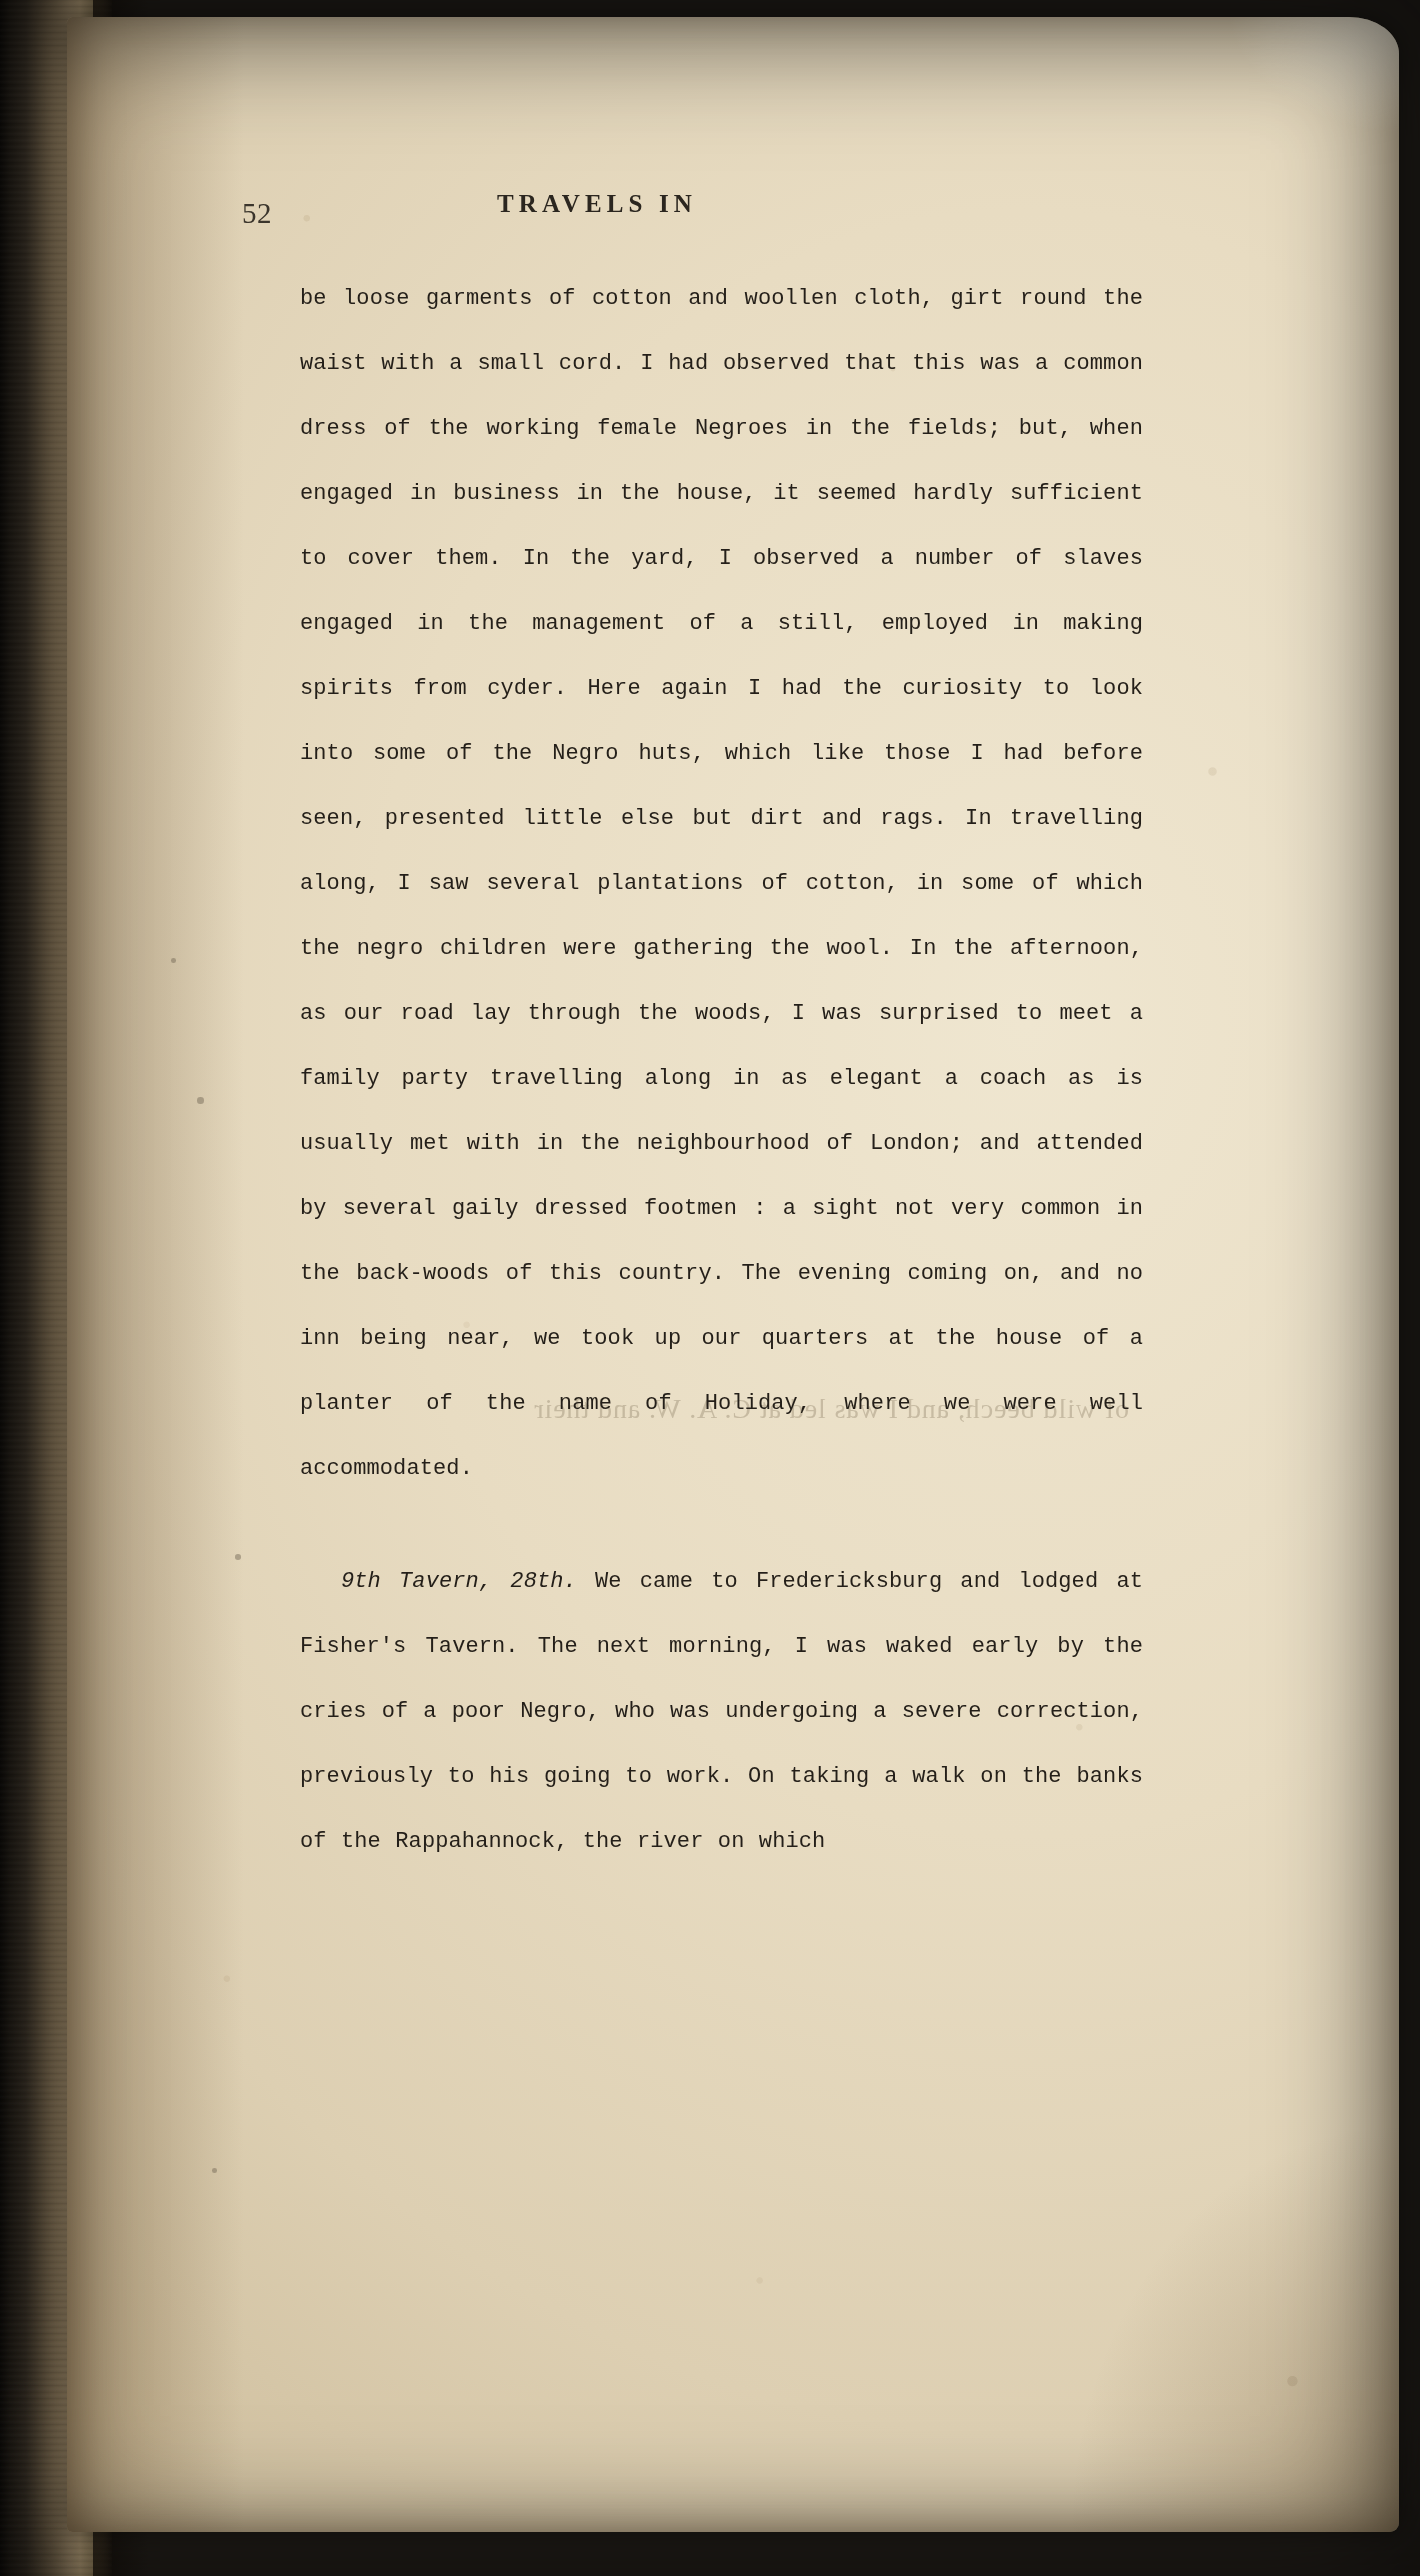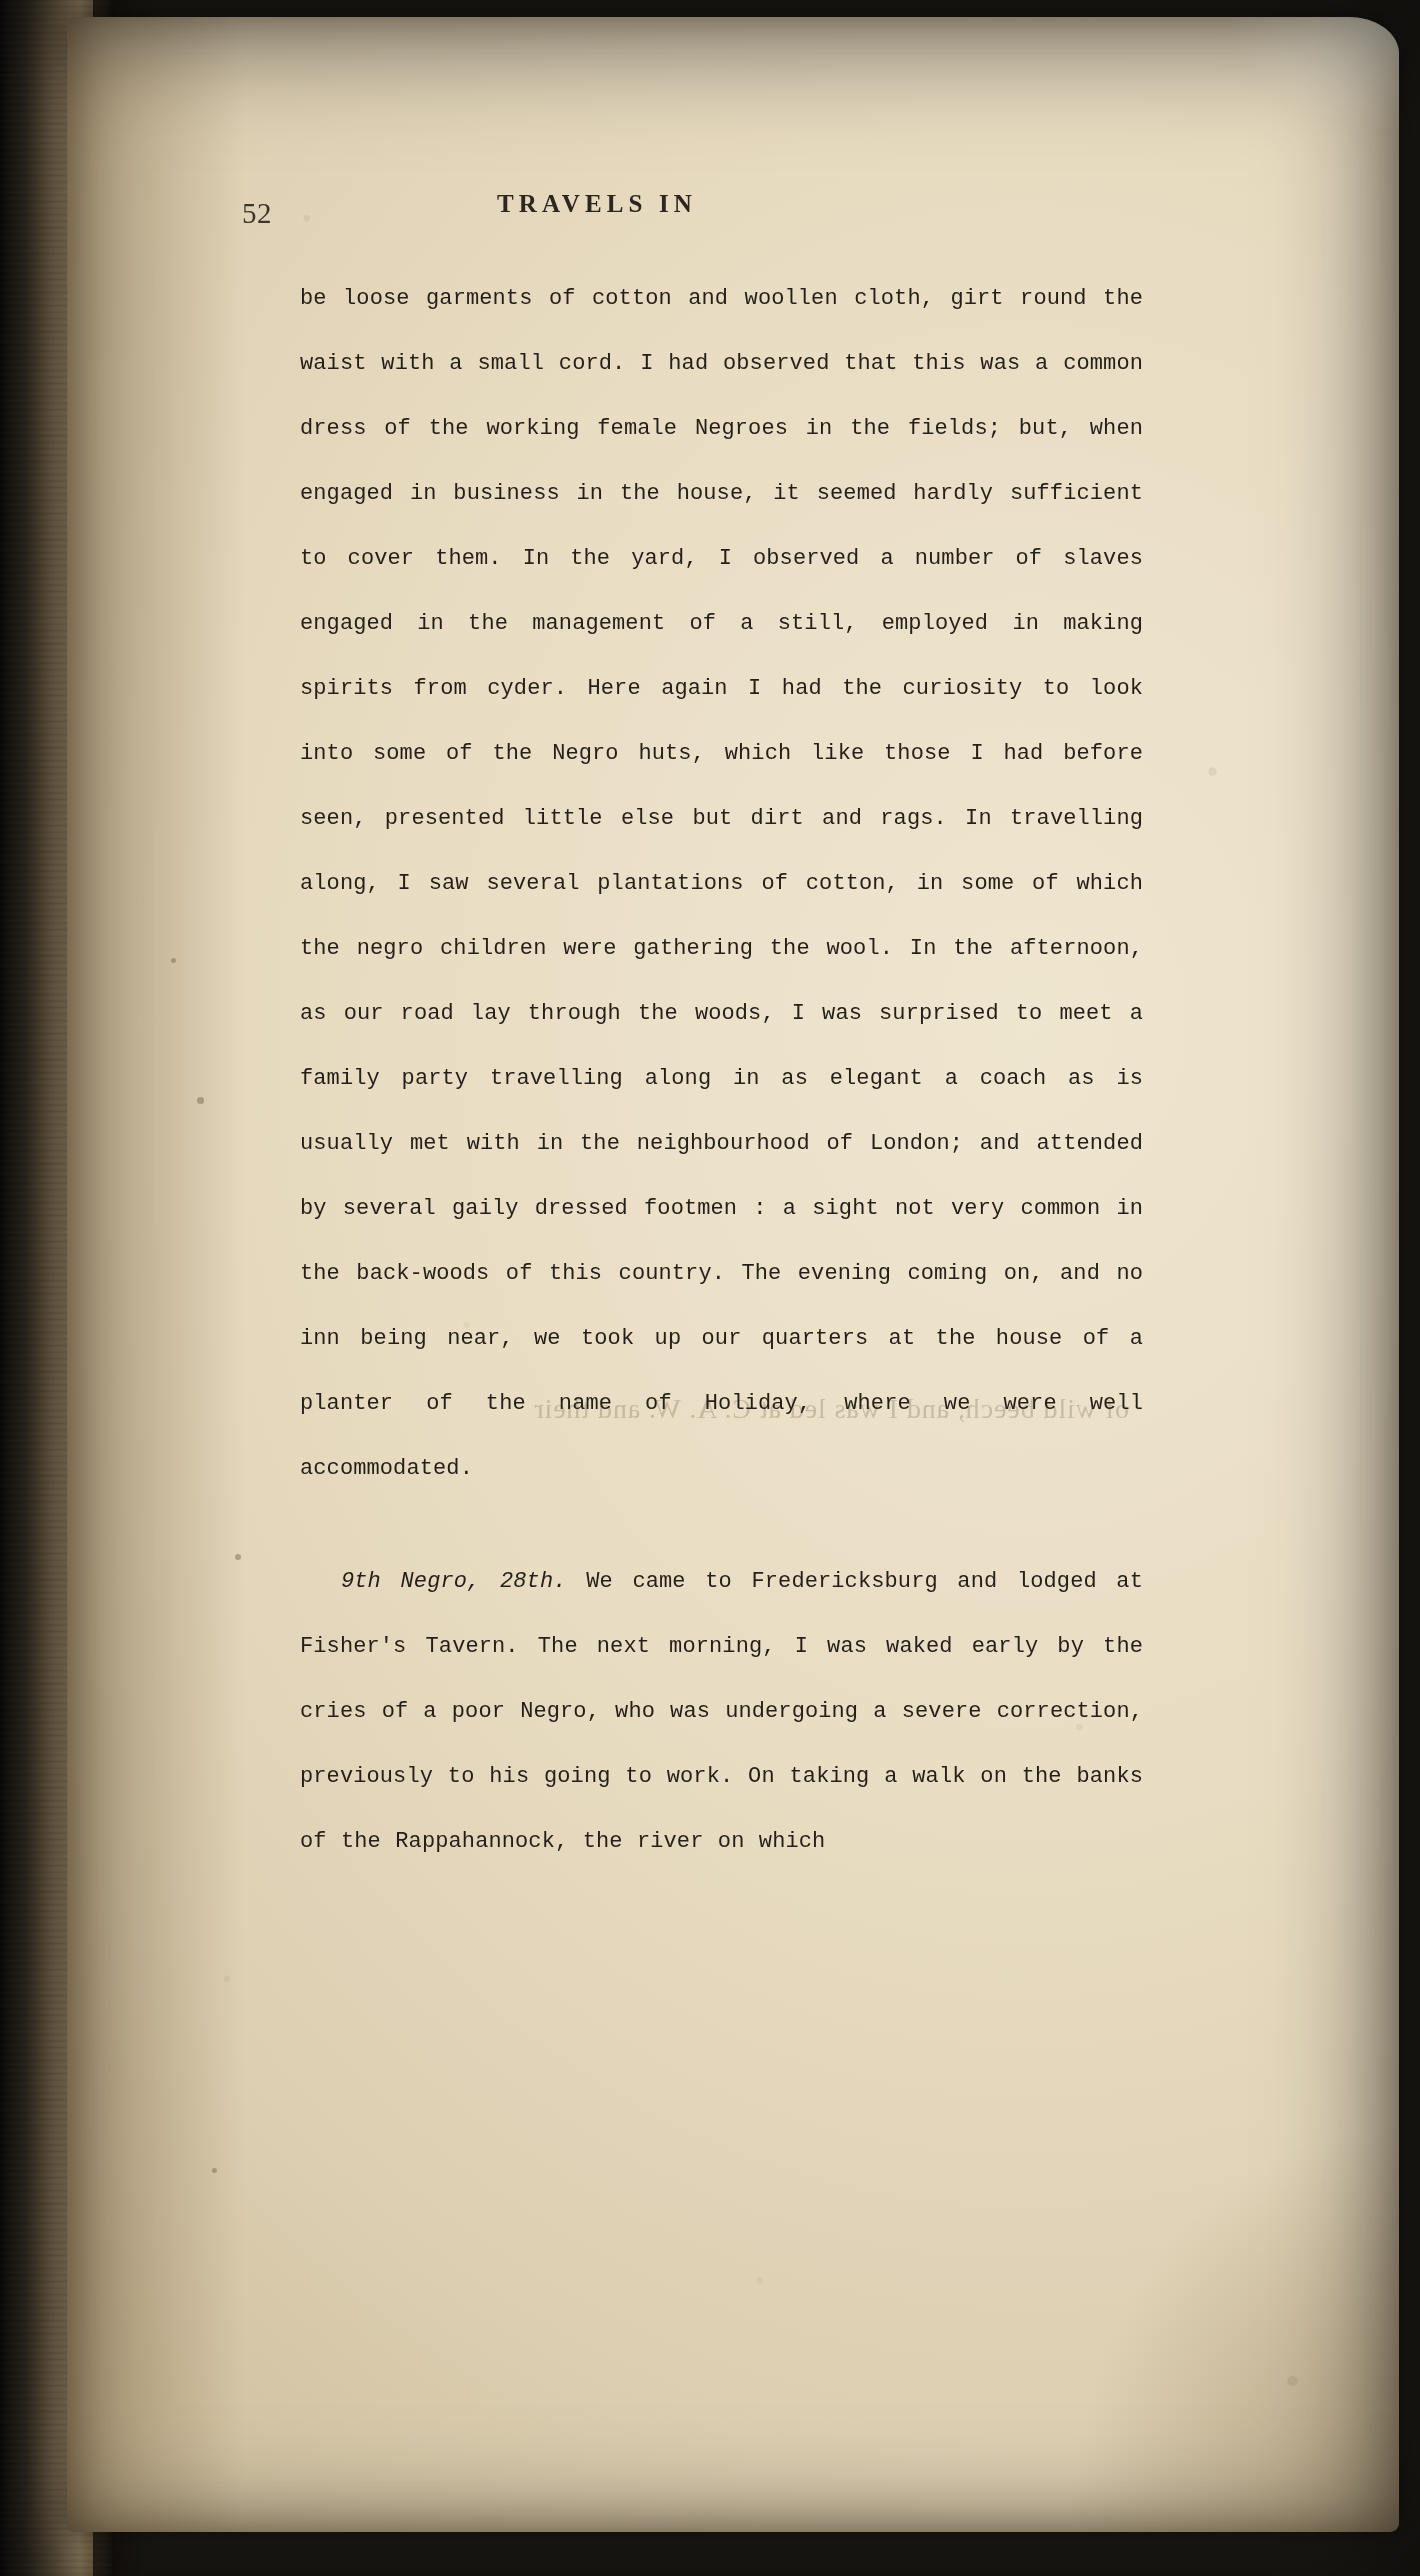--- a/index.html
+++ b/index.html
@@ -237,18 +237,18 @@
 
     <div class="textblock">
 
       <div class="running-head">
         <div class="folio">52</div>
         <div class="head-title">TRAVELS IN</div>
       </div>
 
       <p class="body">be loose garments of cotton and woollen cloth, girt round the waist with a small cord.  I had observed that this was a common dress of the working female Negroes in the fields; but, when engaged in business in the house, it seemed hardly sufficient to cover them.  In the yard, I observed a number of slaves engaged in the management of a still, employed in making spirits from cyder.  Here again I had the curiosity to look into some of the Negro huts, which like those I had before seen, presented little else but dirt and rags.  In travelling along, I saw several plantations of cotton, in some of which the negro children were gathering the wool. In the afternoon, as our road lay through the woods, I was surprised to meet a family party travelling along in as elegant a coach as is usually met with in the neighbourhood of London; and attended by several gaily dressed footmen : a sight not very common in the back-woods of this country.  The evening coming on, and no inn being near, we took up our quarters at the house of a planter of the name of Holiday, where we were well accommodated.</p>
 
-      <p class="body indent gap"><span class="ital">9th Negro, 28th.</span><span>  We came to Fredericksburg and lodged at Fisher's Tavern.  The next morning, I was waked early by the cries of a poor Negro, who was undergoing a severe correction, previously to his going to work.  On taking a walk on the banks of the Rappahannock, the river on which</span></p>
+      <p class="body indent gap"><span class="ital">9th Tavern, 28th.</span><span>  We came to Fredericksburg and lodged at Fisher's Tavern.  The next morning, I was waked early by the cries of a poor Negro, who was undergoing a severe correction, previously to his going to work.  On taking a walk on the banks of the Rappahannock, the river on which</span></p>
 
     </div>
   </div>
 </div>
 
 
 </body></html>

